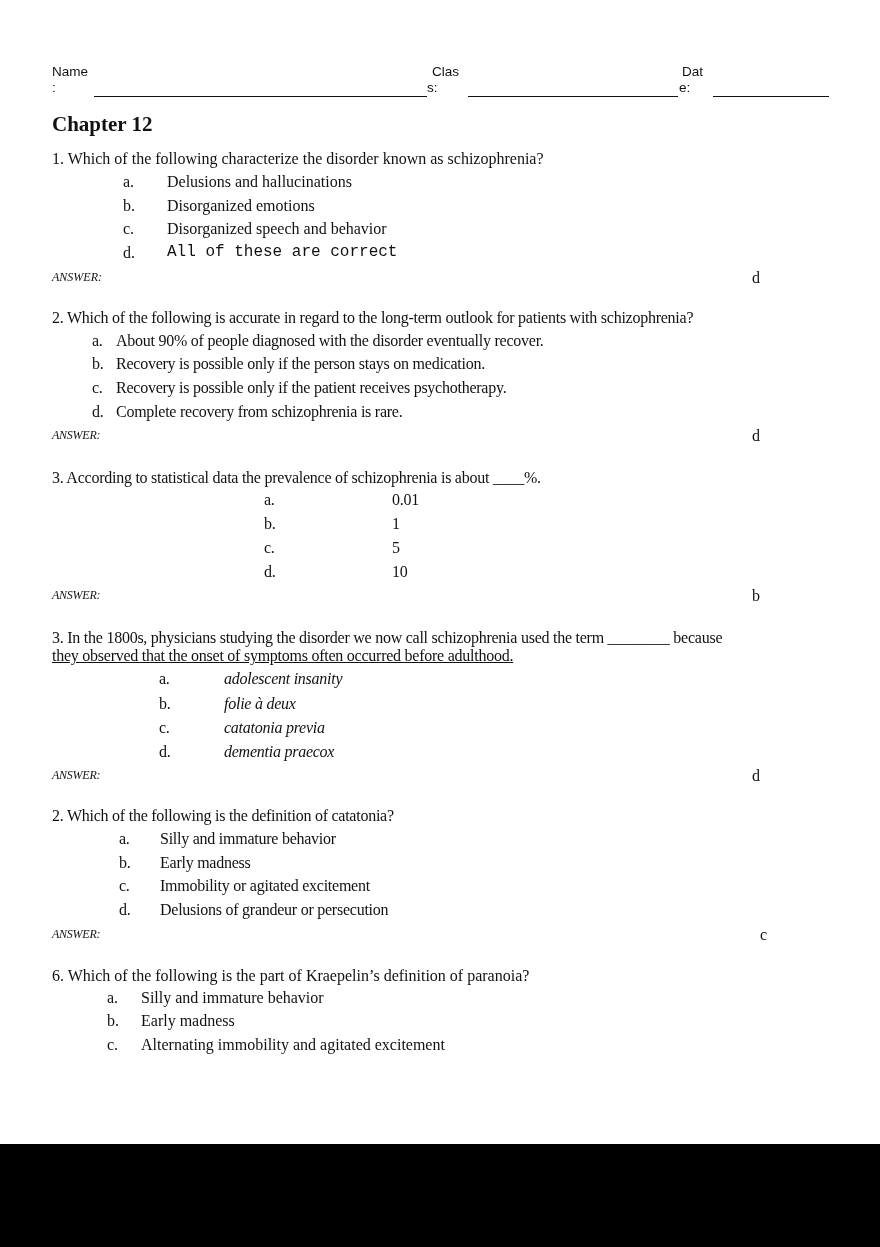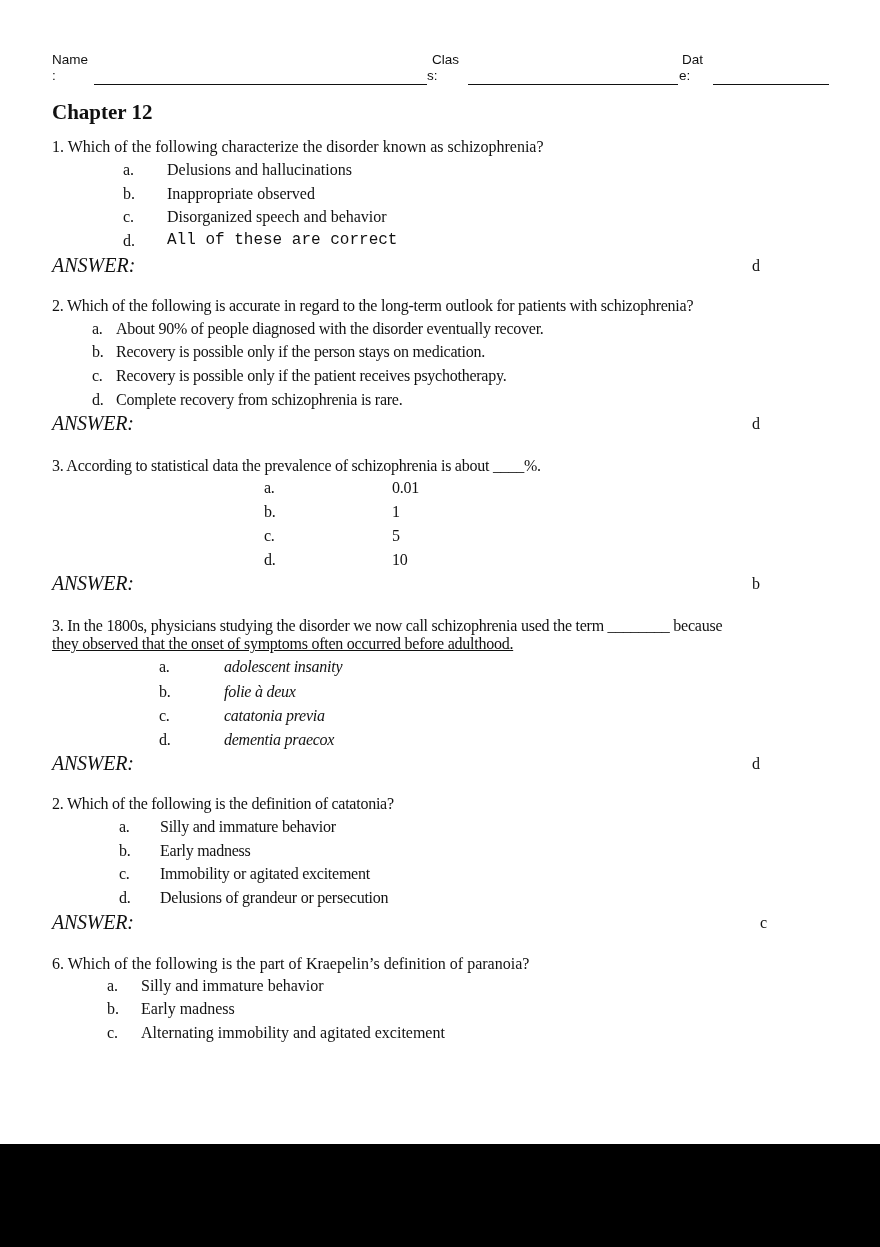--- a/index.html
+++ b/index.html
@@ -10,21 +10,21 @@
     body {
       width: 880px;
       height: 1247px;
       position: relative;
       overflow: hidden;
       font-family: "Liberation Serif", serif;
       color: #111111;
     }
     .page {
       position: absolute;
-      left: 0; top: 0;
+      left: 0; top: 12px;
       width: 739px;
       height: 1144px;
       background: #ffffff;
     }
     .footer-bar {
       position: absolute;
       left: 0; top: 1144px;
       width: 880px;
       height: 103px;
       background: #000000;
@@ -63,21 +63,21 @@
     .opt-letter, .opt-text {
       position: absolute;
       font-size: 16px;
       line-height: 19px;
       white-space: nowrap;
     }
     .italic { font-style: italic; }
     .answer-label {
       position: absolute;
       left: 52px;
-      font-size: 20px;
+      font-size: 12px;
       line-height: 19px;
       font-style: italic;
     }
     .answer-value {
       position: absolute;
       font-size: 16px;
       line-height: 19px;
     }
     .condensed {
       letter-spacing: -0.25px;
@@ -102,21 +102,21 @@
     <div class="hdr-line" style="left:713px; top:84px; width:116px;"></div>
   </div>
 
   <h1 class="title">Chapter 12</h1>
 
   <div>
     <div class="q-text" style="top:137px;">1. Which of the following characterize the disorder known as schizophrenia?</div>
     <span class="opt-letter" style="left:123px; top:160px;">a.</span>
     <span class="opt-text" style="left:167px; top:160px;">Delusions and hallucinations</span>
     <span class="opt-letter" style="left:123px; top:184px;">b.</span>
-    <span class="opt-text" style="left:167px; top:184px;">Inappropriate observed</span>
+    <span class="opt-text" style="left:167px; top:184px;">Disorganized emotions</span>
     <span class="opt-letter" style="left:123px; top:207px;">c.</span>
     <span class="opt-text" style="left:167px; top:207px;">Disorganized speech and behavior</span>
     <span class="opt-letter" style="left:123px; top:231px;">d.</span>
     <span class="opt-text" style="left:167px; top:231px;font-family:Liberation Mono, monospace;">All of these are correct</span>
     <span class="answer-label" style="top:256px;">ANSWER:</span>
     <span class="answer-value" style="left:752px; top:256px;">d</span>
   </div>
 
   <div class="condensed">
     <div class="q-text" style="top:296px;">2. Which of the following is accurate in regard to the long-term outlook for patients with schizophrenia?</div>

